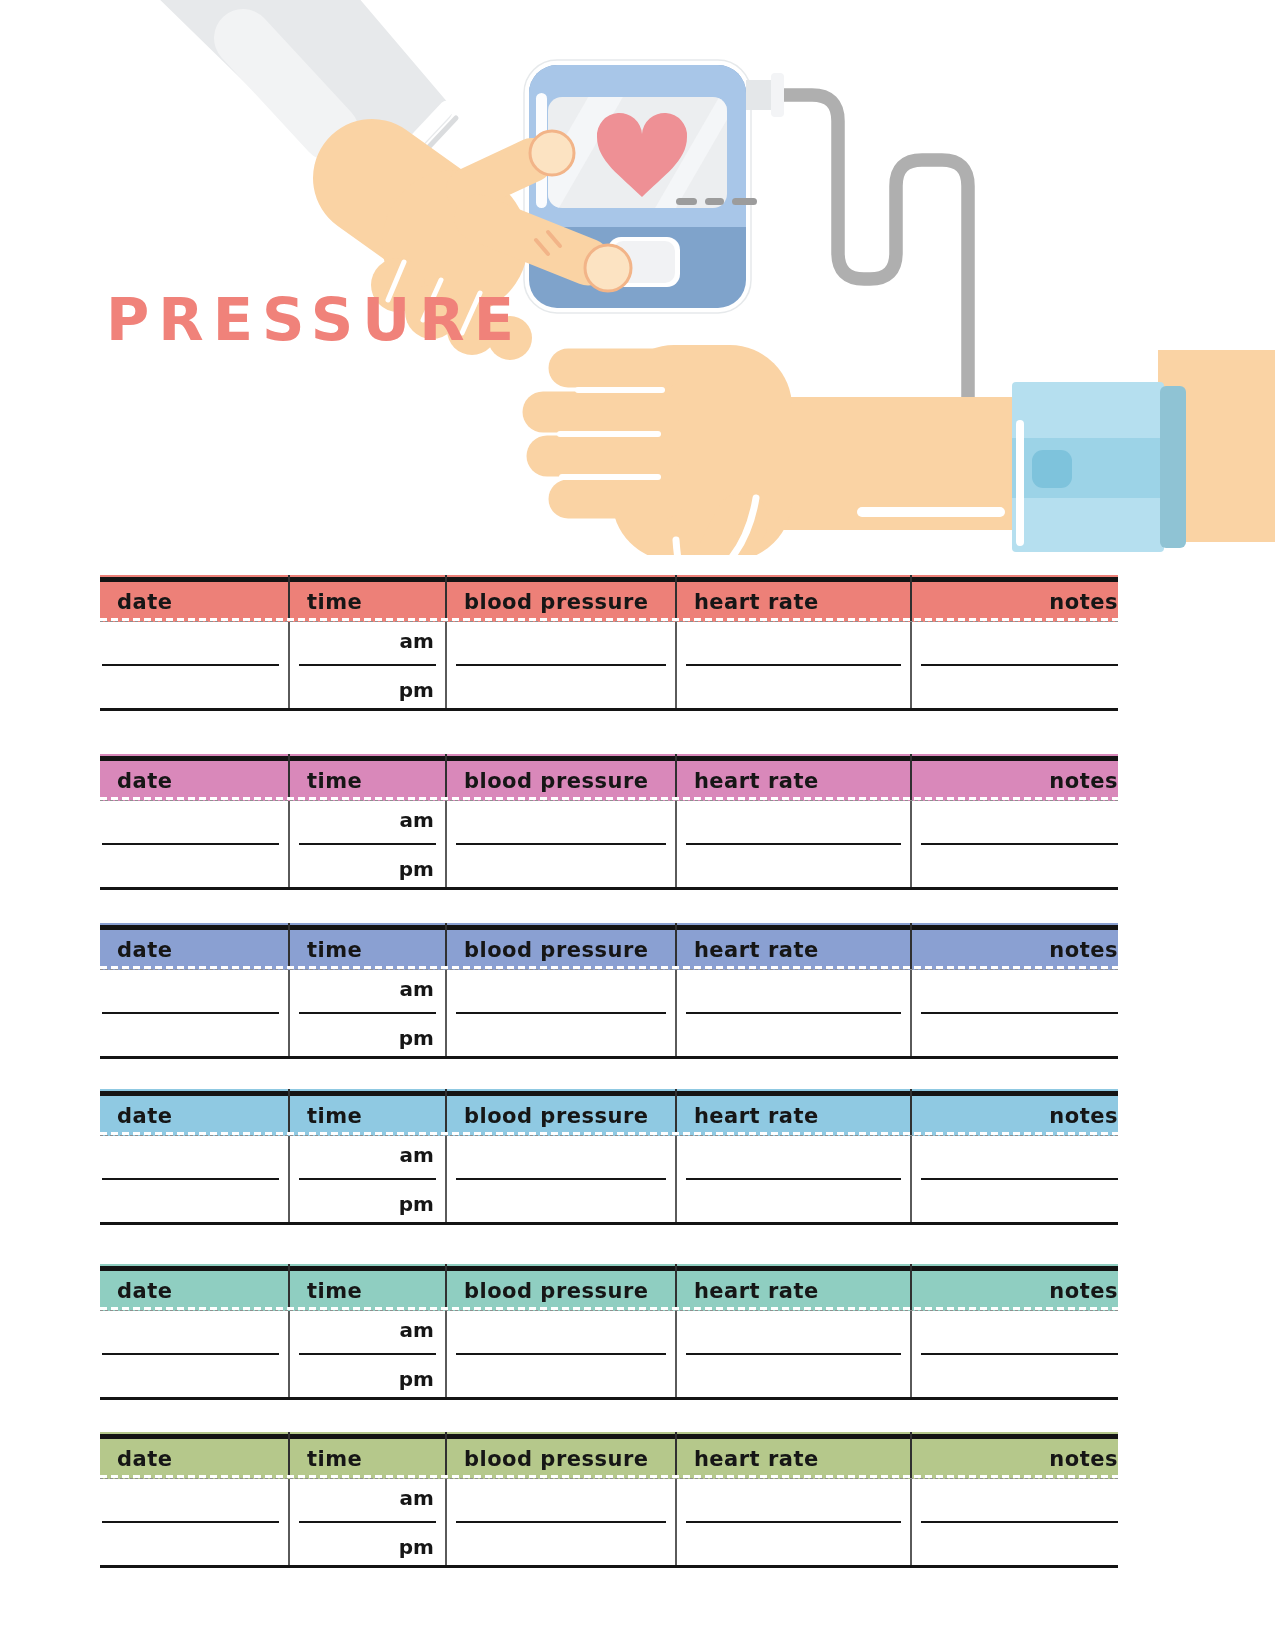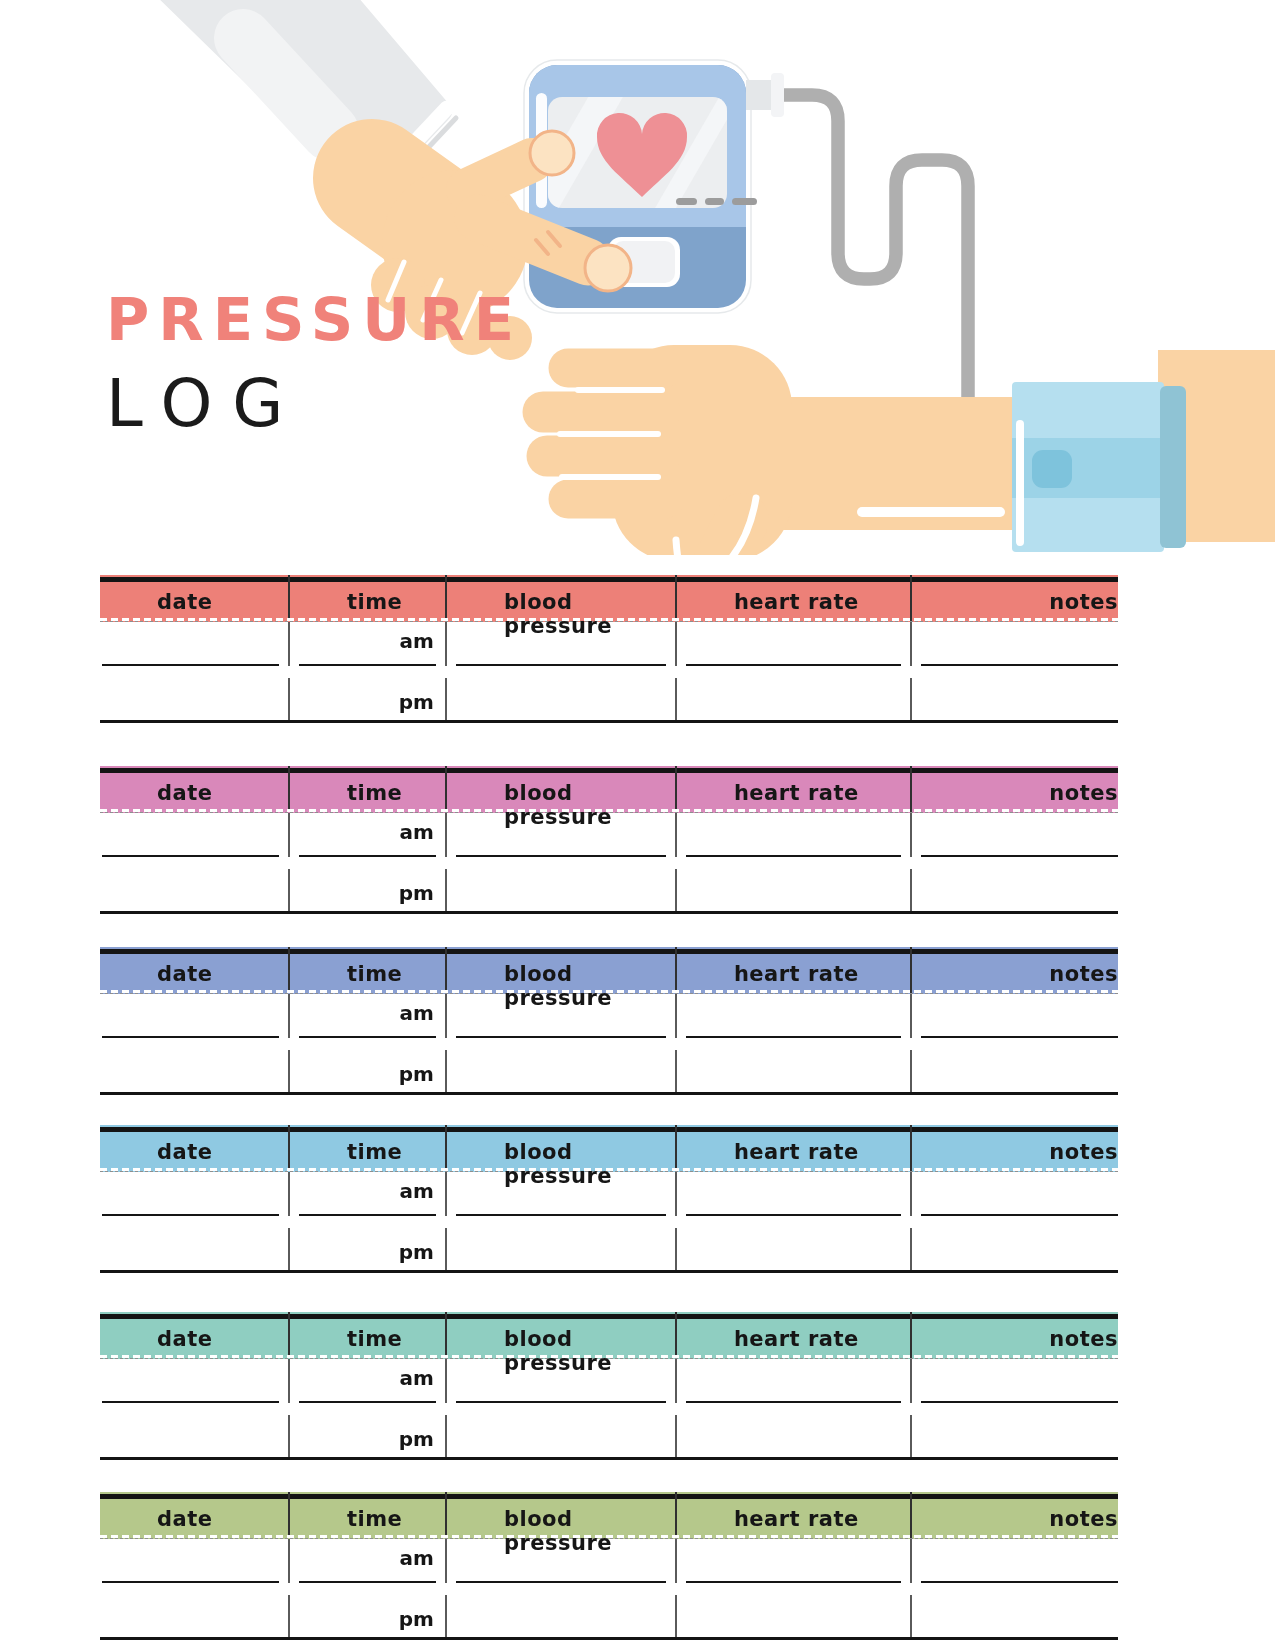--- a/index.html
+++ b/index.html
@@ -26,31 +26,31 @@
   .log-table{border-bottom:3.5px solid #141414;}
 
   .row{display:flex;width:100%;}
   .cell{position:relative;box-sizing:border-box;}
   .c0{width:18.66%;} .c1{width:15.42%;} .c2{width:22.59%;} .c3{width:23.09%;} .c4{width:20.24%;text-align:right;}
   .row .cell{border-right:2px solid #5a5a5a;}
   .row .cell:last-child{border-right:none;}
 
   .header-row{height:46px;position:relative;background:var(--accent,#ccc);
               border-bottom:1.5px dashed #8f8f8f;}
-  .header-row .cell{border-right-color:#303030;padding-left:40px;}
+  .header-row .cell{border-right-color:#303030;}
   .header-row::before{content:'';position:absolute;left:0;right:0;top:2px;height:4.5px;
                       background:#141414;}
   .header-row::after{content:'';position:absolute;left:0;right:0;bottom:0;height:3px;
         background:repeating-linear-gradient(90deg,#ffffff 0 7px,rgba(255,255,255,0) 7px 11px);}
   .hlabel{display:block;padding:15px 0 0 17px;font-size:21px;font-weight:700;
           letter-spacing:0.5px;color:#161616;}
 
   .body-row{background:#fff;}
   .am-row{height:44px;}
-  .pm-row{height:42px;margin-top:12px;}
+  .pm-row{height:42px;}
   .am-row .cell::after{content:'';position:absolute;left:9px;right:9px;bottom:0;height:2.5px;
                        background:#151515;}
   .am-row .cell:first-child::after{left:2px;}
   .am-row .cell:last-child::after{right:0;}
   .ampm{position:absolute;right:11px;bottom:13px;font-size:20px;font-weight:700;color:#161616;}
   .pm-row .ampm{bottom:6px;}
 
   
   .footer{position:absolute;left:0;top:1580px;width:100%;text-align:center;
           font-family:"DejaVu Serif","Liberation Serif",serif;font-style:italic;
@@ -146,21 +146,20 @@
         <rect x="1012" y="438" width="152" height="60" fill="#9CD3E7"></rect>
         <rect x="1160" y="386" width="26" height="162" rx="6" fill="#8FC3D4"></rect>
         <rect x="1016" y="420" width="8" height="126" rx="4" fill="#FFFFFF"></rect>
         <rect x="1032" y="450" width="40" height="38" rx="11" fill="#7EC3DC"></rect>
       </g>
     </svg>
   </div>
 
   <div class="title-block">
     <div class="title-line">PRESSURE</div>
-    <div class="title-log">LOG</div>
   </div>
 
   <div class="tables" id="tables">
     <section class="log-table" style="--accent: #ED8078;">
       <div class="row header-row">
         <div class="cell c0">
             <span class="hlabel">date</span>
           </div>
         <div class="cell c1">
             <span class="hlabel">time</span>

